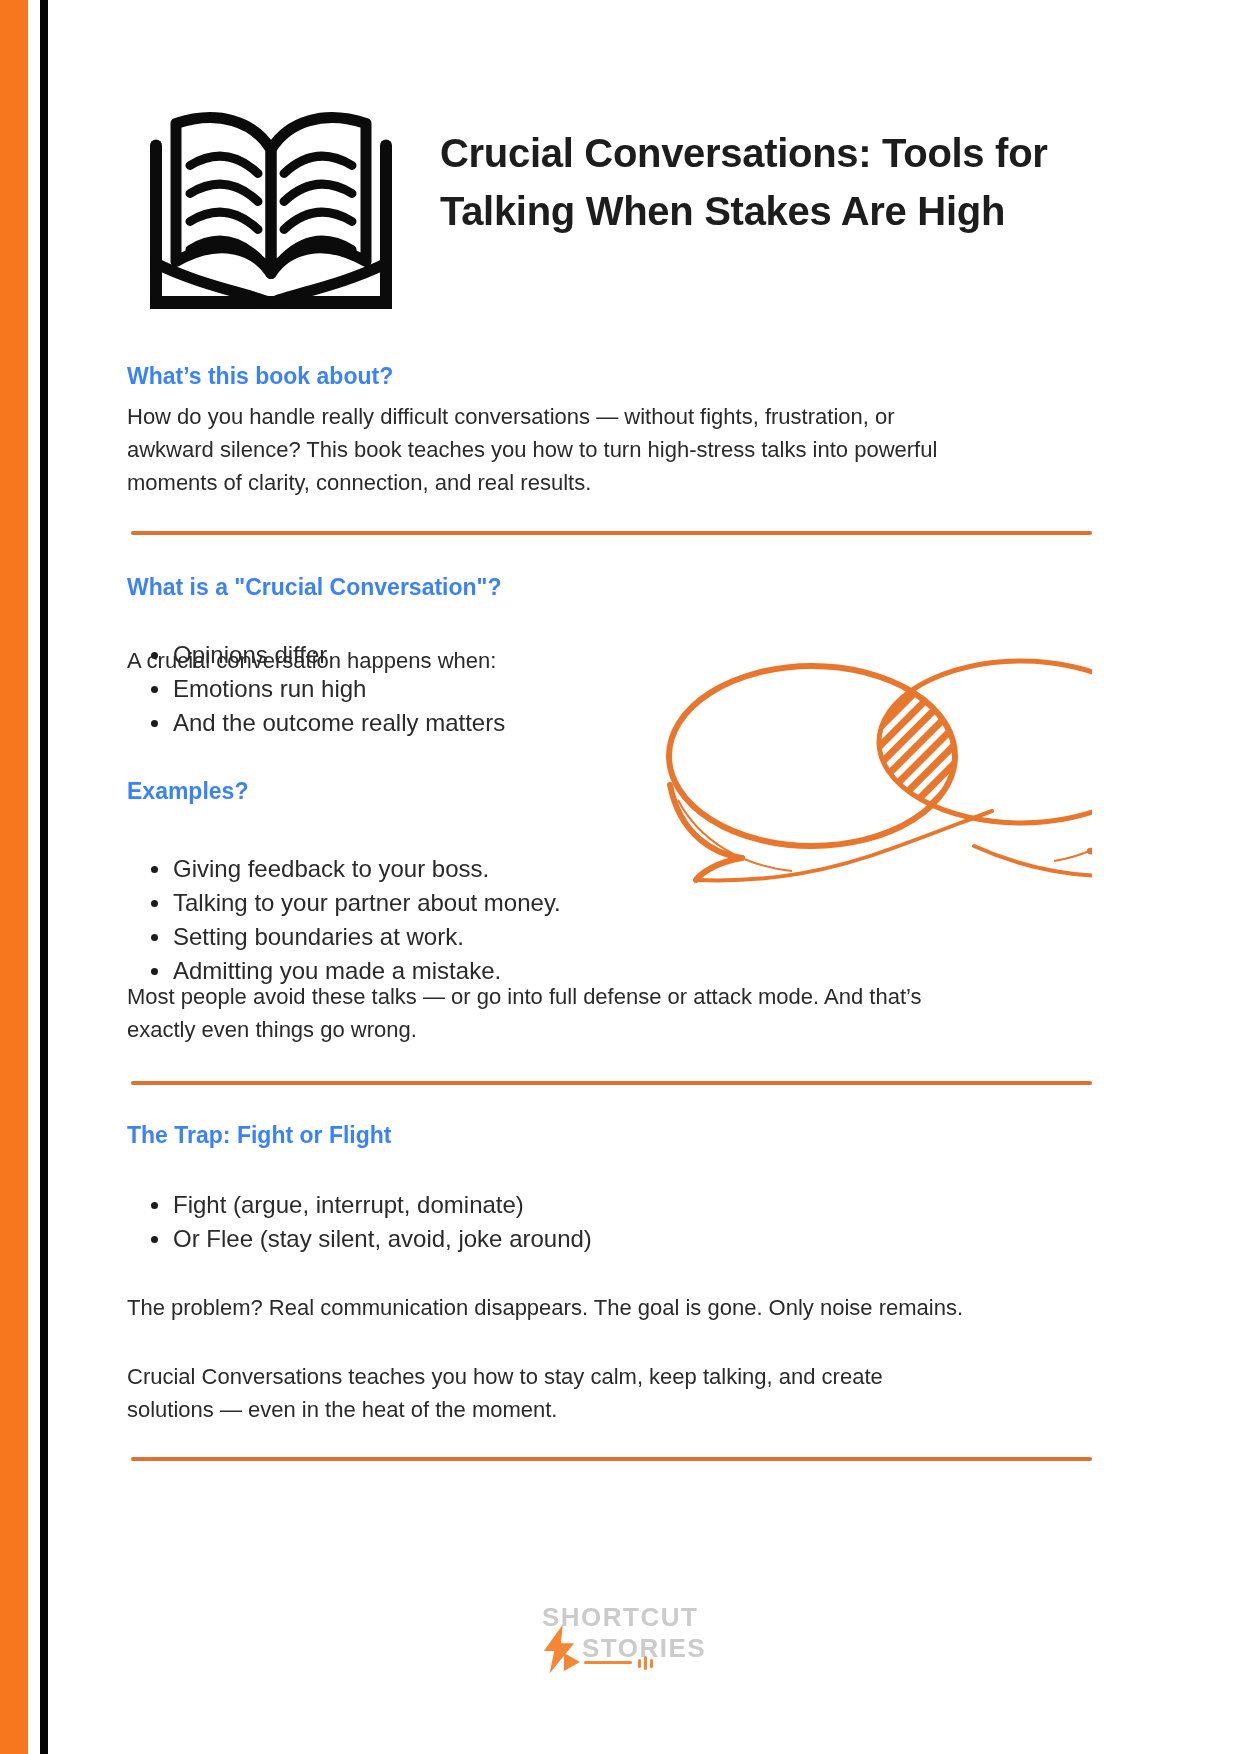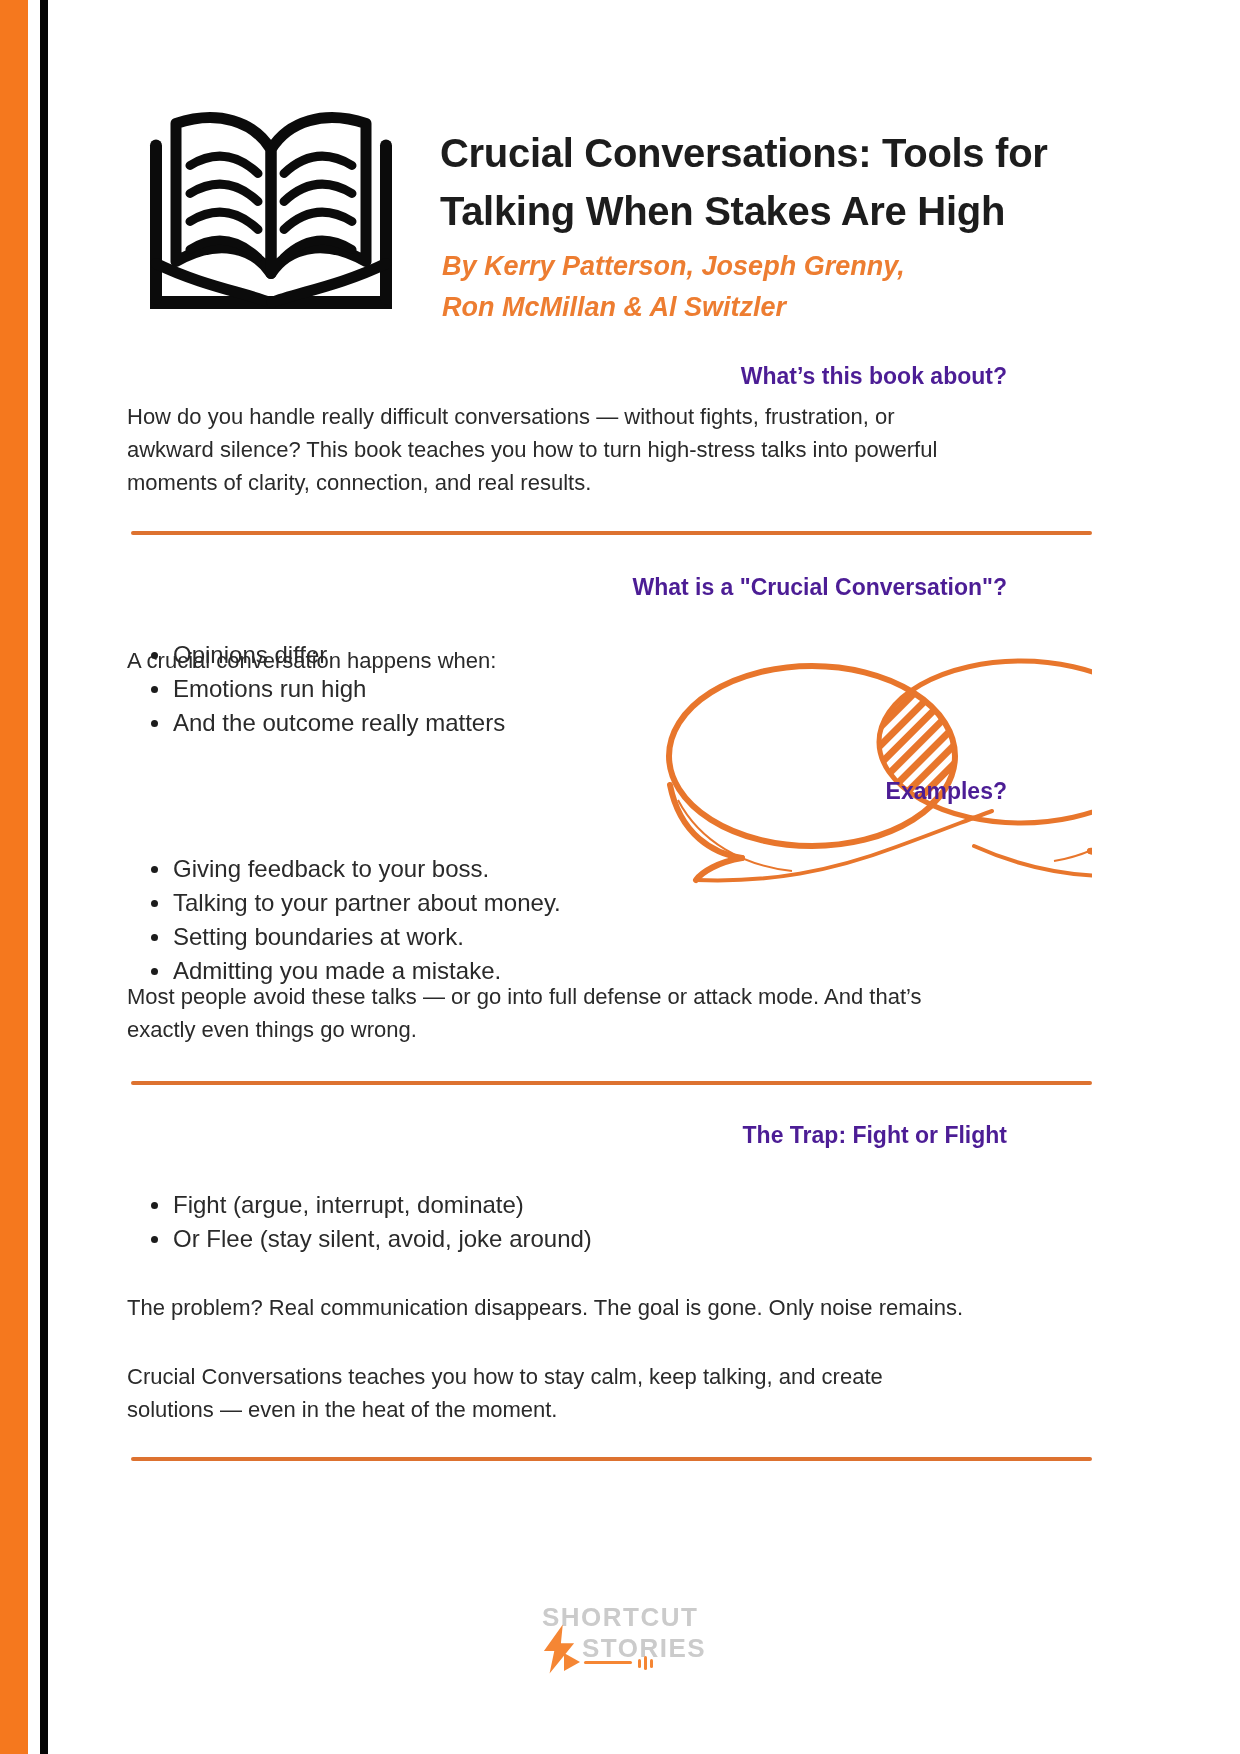--- a/index.html
+++ b/index.html
@@ -17,21 +17,21 @@
     position:absolute;left:440px;top:124px;width:720px;
     font-size:40px;line-height:58px;font-weight:bold;color:#1d1d1d;
     letter-spacing:-0.3px;white-space:pre-line;
   }
   .byline{
     position:absolute;left:442px;top:246px;width:640px;
     font-size:27px;line-height:41px;font-style:italic;font-weight:bold;color:#ED7D31;
     white-space:pre-line;
   }
 
-  .h-sec{position:absolute;left:127px;width:880px;font-size:23px;line-height:28px;font-weight:bold;color:#4c1d95;text-align:right;}
+  .h-sec{position:absolute;left:127px;width:880px;font-size:23px;line-height:28px;font-weight:bold;color:#3b82f6;}
   .body-txt{position:absolute;left:127px;width:965px;font-size:22px;line-height:33px;color:#2a2a2a;white-space:pre-line;}
   .intro-txt{position:absolute;left:127px;width:880px;font-size:22px;line-height:28px;color:#2a2a2a;}
 
   ul.blist{position:absolute;left:127px;margin:0;padding:0;list-style:none;width:880px;}
   ul.blist li{position:relative;padding-left:46px;font-size:24px;line-height:34px;color:#2a2a2a;}
   ul.blist li::before{
     content:"";position:absolute;left:24px;top:14px;width:7px;height:7px;border-radius:50%;background:#1c1c1c;
   }
 
   .divider{position:absolute;left:131px;width:961px;height:4px;background:#DD7230;border-radius:2px;}
@@ -74,22 +74,20 @@
     <path d="M44 116 Q80 94 112 124" stroke="#0b0b0b" stroke-width="9" stroke-linecap="round"></path>
     <path d="M44 144 Q80 122 112 152" stroke="#0b0b0b" stroke-width="9" stroke-linecap="round"></path>
     <path d="M206 60 Q170 38 138 68" stroke="#0b0b0b" stroke-width="9" stroke-linecap="round"></path>
     <path d="M206 88 Q170 66 138 96" stroke="#0b0b0b" stroke-width="9" stroke-linecap="round"></path>
     <path d="M206 116 Q170 94 138 124" stroke="#0b0b0b" stroke-width="9" stroke-linecap="round"></path>
     <path d="M206 144 Q170 122 138 152" stroke="#0b0b0b" stroke-width="9" stroke-linecap="round"></path>
   </svg>
 
   <div class="title">Crucial Conversations: Tools for
 Talking When Stakes Are High</div>
-  <div class="byline">By Kerry Patterson, Joseph Grenny,
-Ron McMillan &amp; Al Switzler</div>
 
   <div class="h-sec" style="top:362px;">What’s this book about?</div>
   <div class="body-txt" style="top:400px;">How do you handle really difficult conversations — without fights, frustration, or
 awkward silence? This book teaches you how to turn high-stress talks into powerful
 moments of clarity, connection, and real results.</div>
 
   <div class="divider" style="top:531px;"></div>
 
   <div class="h-sec" style="top:573px;">What is a "Crucial Conversation"?</div>
   <div class="intro-txt" style="top:607px;margin-top:40px;">A crucial conversation happens when:</div>

